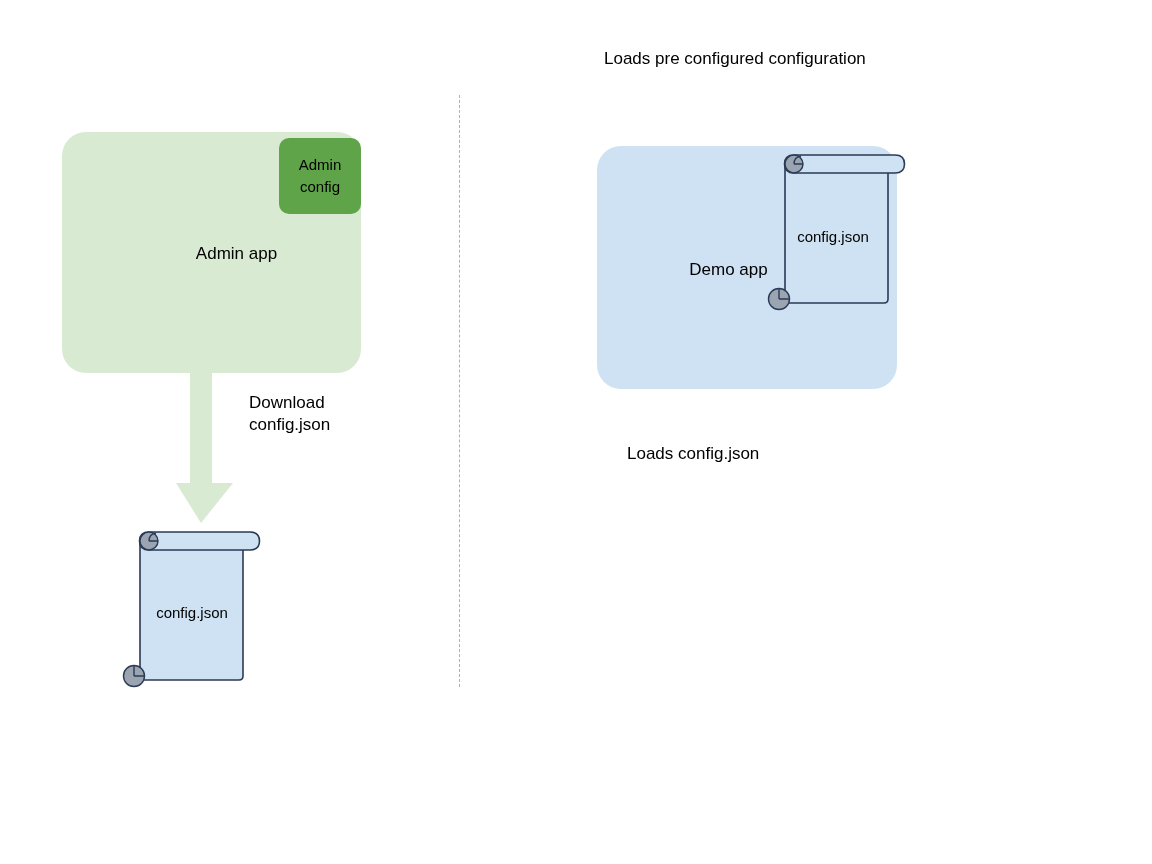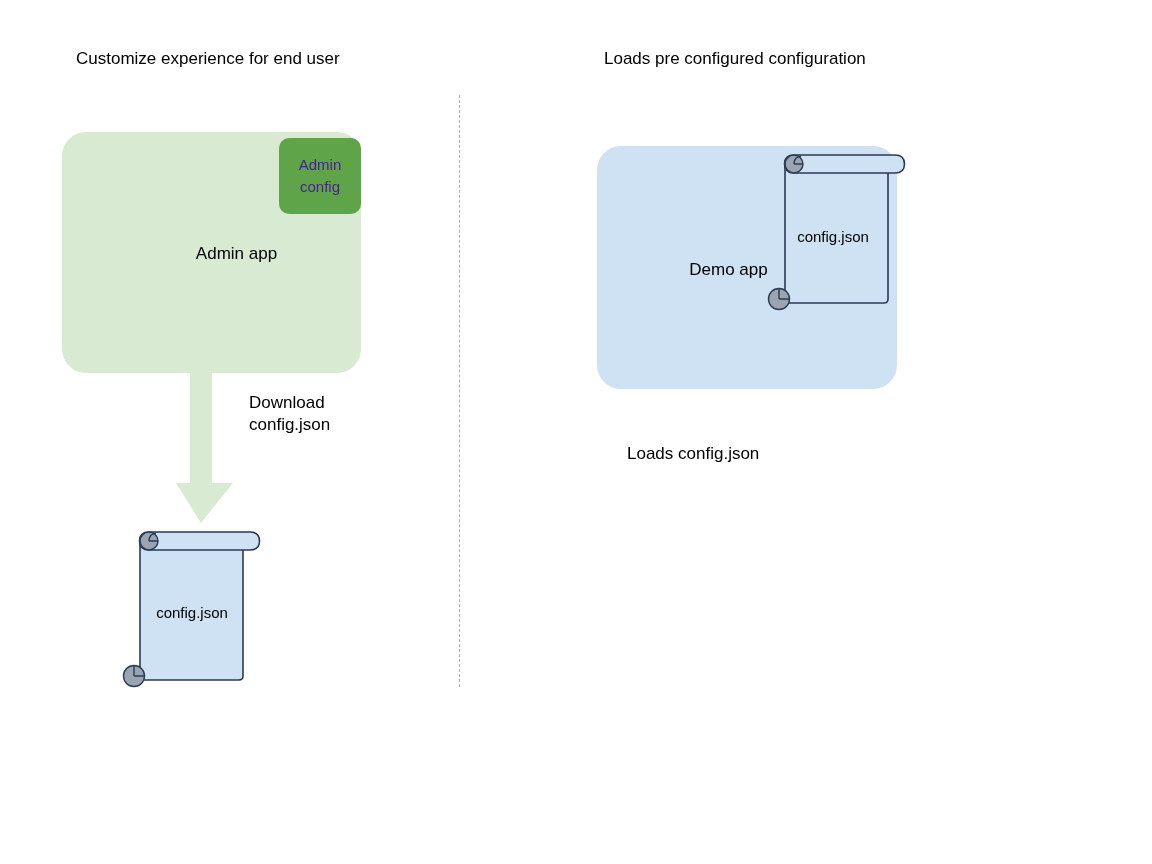--- a/index.html
+++ b/index.html
@@ -80,21 +80,21 @@
     background: #60a44a;
     border-radius: 10px;
     display: flex;
     align-items: center;
     justify-content: center;
   }
   #admin-panel-label {
     font-size: 15px;
     line-height: 22px;
     text-align: center;
-    color: #4c1d95;
+    color: #000000;
   }
 
   
   #download-arrow {
     position: absolute;
     left: 176px;
     top: 371px;
     width: 58px;
     height: 154px;
   }
@@ -131,21 +131,20 @@
     white-space: nowrap;
   }
   #scroll-left-text  { left: 140px; top: 603px; width: 104px; text-align: center; }
   #scroll-right-text { left: 779px; top: 227px; width: 108px; text-align: center; }
 </style>
 </head>
 <body>
 
 <div class="canvas">
 
-  <div class="heading" id="heading-left">Customize experience for end user</div>
 
   <div class="heading" id="heading-right">Loads pre configured configuration</div>
 
   <div id="divider"></div>
 
   <div class="app-box" id="admin-app-box"></div>
 
   <div class="app-label" id="admin-app-label">Admin app</div>
 
   <div id="admin-panel-box">

